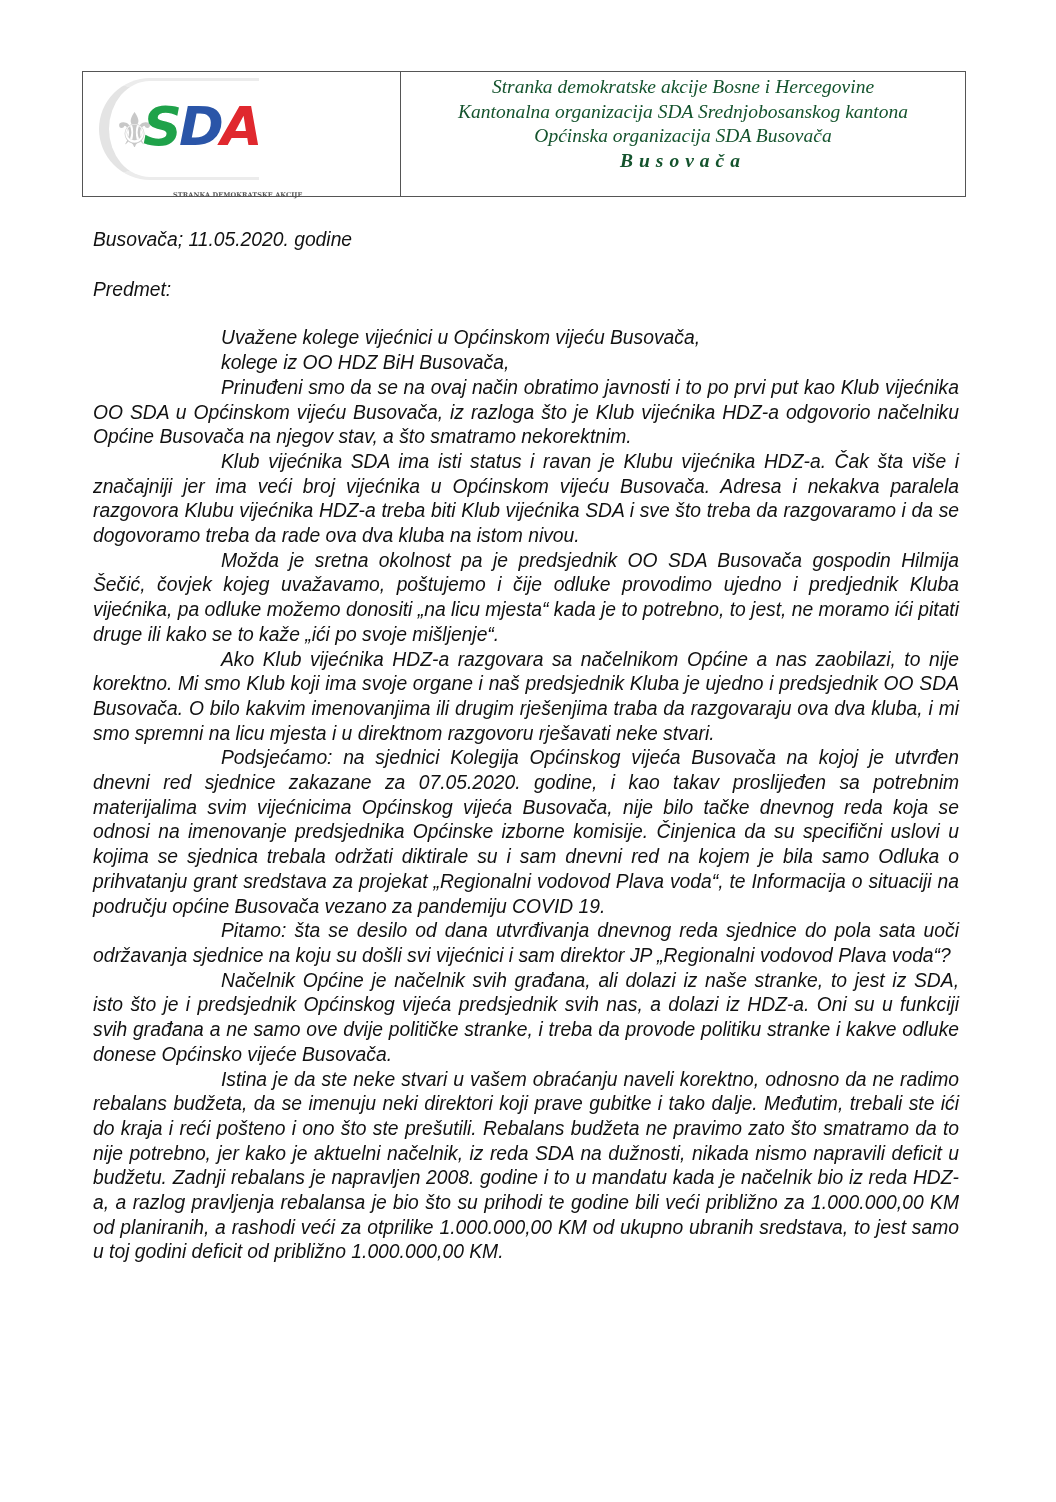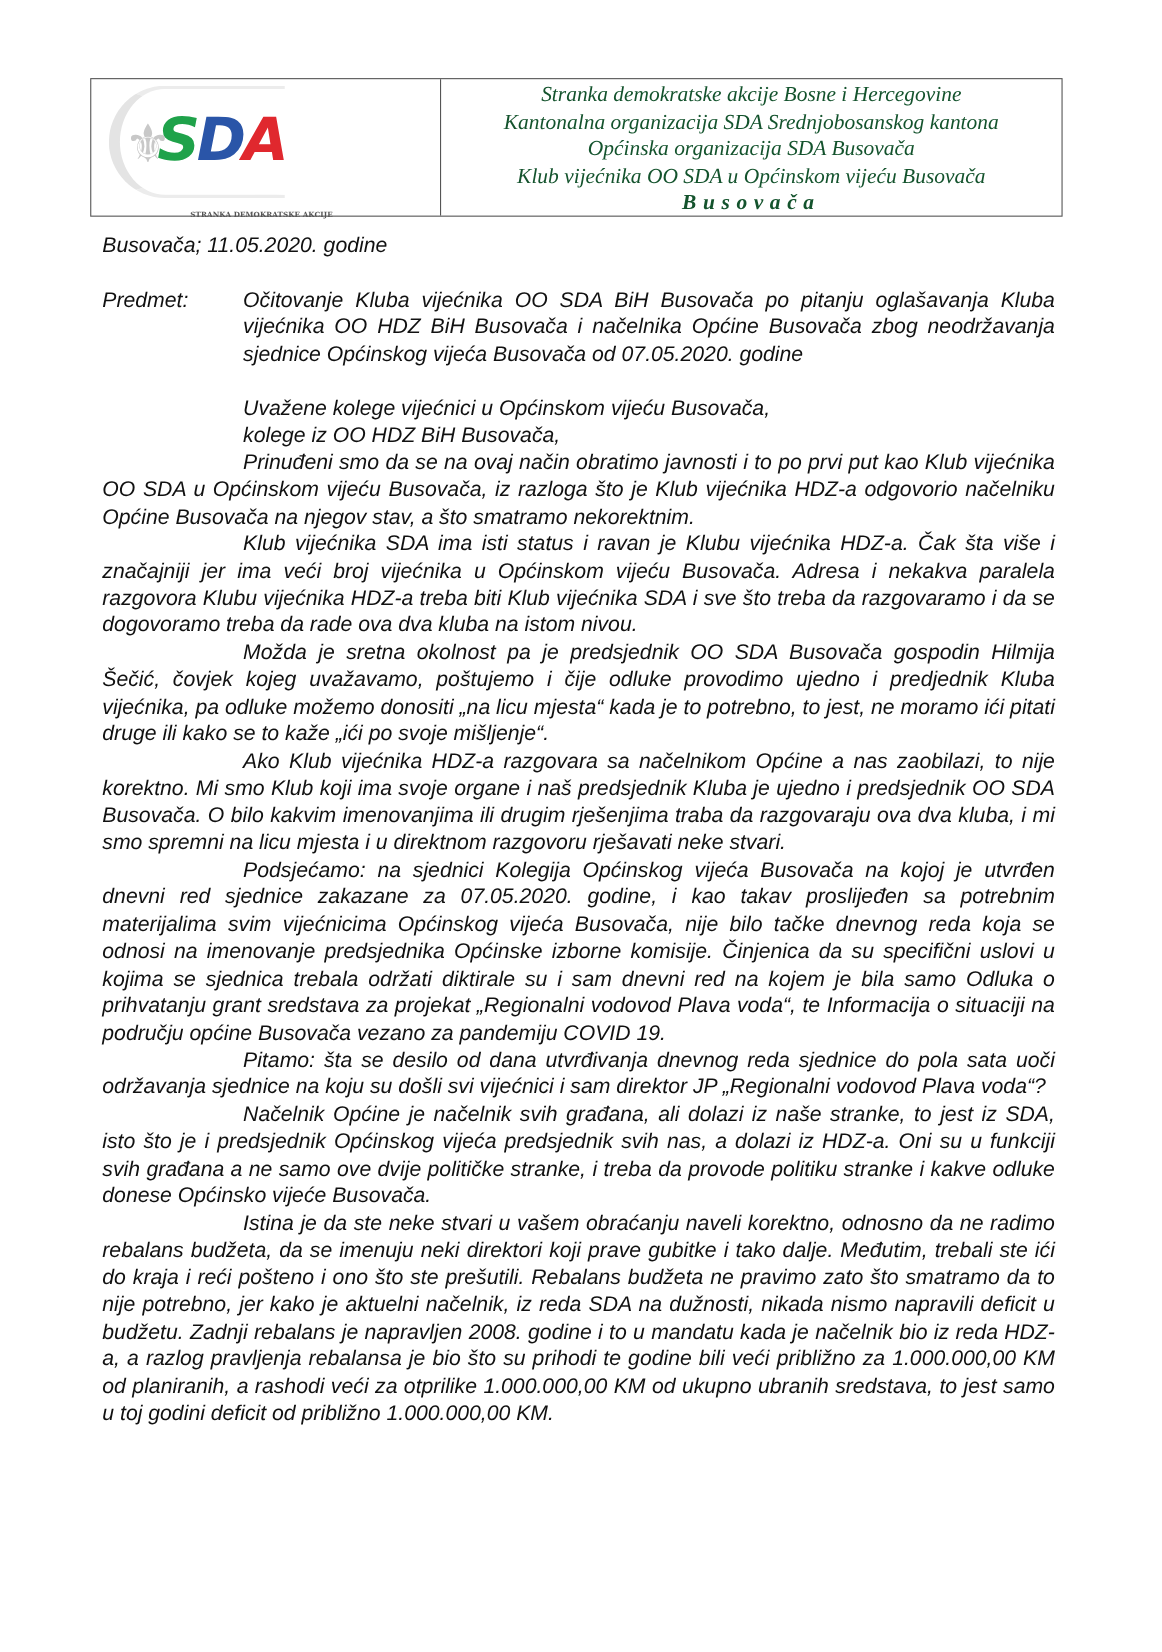--- a/index.html
+++ b/index.html
@@ -31,21 +31,21 @@
   .logo-sub {
     position: absolute; left: 90px; top: 75px; font-family: "DejaVu Serif", serif;
     font-size: 6.5px; color: #555; font-weight: bold; letter-spacing: 0.1px; margin-top: 44px;
   }
   .org-cell {
     flex: 1; text-align: center; font-family: "Liberation Serif", serif; font-style: italic;
     font-size: 19.5px; line-height: 24.5px; color: #14532d; padding-top: 3px;
   }
   .org-cell .city { font-weight: bold; letter-spacing: 6px; }
   .doc-body {
-    position: absolute; left: 93px; top: 212px; width: 866px;
+    position: absolute; left: 93px; top: 228px; width: 866px;
     font-family: "Liberation Sans", sans-serif; font-style: italic; font-size: 19.3px;
     line-height: 24.7px; color: #111;
   }
   .date-line { margin-bottom: 25px; }
   .subject { display: flex; margin-bottom: 24px; }
   .subject-label { width: 128px; flex-shrink: 0; }
   .subject-text { flex: 1; text-align: justify; }
   .greeting { padding-left: 128px; }
   .para { text-align: justify; text-indent: 128px; margin: 0; }
 </style>
@@ -58,30 +58,28 @@
     <div class="logo-fleur">⚜</div>
     <div class="logo-letters">
       <span class="s">S</span><span class="d">D</span><span class="a">A</span>
     </div>
     <div class="logo-sub">STRANKA DEMOKRATSKE AKCIJE</div>
   </div>
   <div class="org-cell">
     <div>Stranka demokratske akcije Bosne i Hercegovine</div>
     <div>Kantonalna organizacija SDA Srednjobosanskog kantona</div>
     <div>Općinska organizacija SDA Busovača</div>
-    <div>Klub vijećnika OO SDA u Općinskom vijeću Busovača</div>
     <div class="city">Busovača</div>
   </div>
 </div>
 
 <div class="doc-body">
   <div class="date-line">Busovača; 11.05.2020. godine</div>
   <div class="subject">
     <div class="subject-label">Predmet:</div>
-    <div class="subject-text">Očitovanje Kluba vijećnika OO SDA BiH Busovača po pitanju oglašavanja Kluba vijećnika OO HDZ BiH Busovača i načelnika Općine Busovača zbog neodržavanja sjednice Općinskog vijeća Busovača od 07.05.2020. godine</div>
   </div>
   <div class="greeting">Uvažene kolege vijećnici u Općinskom vijeću Busovača,</div>
   <div class="greeting">kolege iz OO HDZ BiH Busovača,</div>
   <p class="para">Prinuđeni smo da se na ovaj način obratimo javnosti i to po prvi put kao Klub vijećnika OO SDA u Općinskom vijeću Busovača, iz razloga što je Klub vijećnika HDZ-a odgovorio načelniku Općine Busovača na njegov stav, a što smatramo nekorektnim.</p>
   <p class="para">Klub vijećnika SDA ima isti status i ravan je Klubu vijećnika HDZ-a. Čak šta više i značajniji jer ima veći broj vijećnika u Općinskom vijeću Busovača. Adresa i nekakva paralela razgovora Klubu vijećnika HDZ-a treba biti Klub vijećnika SDA i sve što treba da razgovaramo i da se dogovoramo treba da rade ova dva kluba na istom nivou.</p>
   <p class="para">Možda je sretna okolnost pa je predsjednik OO SDA Busovača gospodin Hilmija Šečić, čovjek kojeg uvažavamo, poštujemo i čije odluke provodimo ujedno i predjednik Kluba vijećnika, pa odluke možemo donositi „na licu mjesta“ kada je to potrebno, to jest, ne moramo ići pitati druge ili kako se to kaže „ići po svoje mišljenje“.</p>
   <p class="para">Ako Klub vijećnika HDZ-a razgovara sa načelnikom Općine a nas zaobilazi, to nije korektno. Mi smo Klub koji ima svoje organe i naš predsjednik Kluba je ujedno i predsjednik OO SDA Busovača. O bilo kakvim imenovanjima ili drugim rješenjima traba da razgovaraju ova dva kluba, i mi smo spremni na licu mjesta i u direktnom razgovoru rješavati neke stvari.</p>
   <p class="para">Podsjećamo: na sjednici Kolegija Općinskog vijeća Busovača na kojoj je utvrđen dnevni red sjednice zakazane za 07.05.2020. godine, i kao takav proslijeđen sa potrebnim materijalima svim vijećnicima Općinskog vijeća Busovača, nije bilo tačke dnevnog reda koja se odnosi na imenovanje predsjednika Općinske izborne komisije. Činjenica da su specifični uslovi u kojima se sjednica trebala održati diktirale su i sam dnevni red na kojem je bila samo Odluka o prihvatanju grant sredstava za projekat „Regionalni vodovod Plava voda“, te Informacija o situaciji na području općine Busovača vezano za pandemiju COVID 19.</p>
   <p class="para">Pitamo: šta se desilo od dana utvrđivanja dnevnog reda sjednice do pola sata uoči održavanja sjednice na koju su došli svi vijećnici i sam direktor JP „Regionalni vodovod Plava voda“?</p>
   <p class="para">Načelnik Općine je načelnik svih građana, ali dolazi iz naše stranke, to jest iz SDA, isto što je i predsjednik Općinskog vijeća predsjednik svih nas, a dolazi iz HDZ-a. Oni su u funkciji svih građana a ne samo ove dvije političke stranke, i treba da provode politiku stranke i kakve odluke donese Općinsko vijeće Busovača.</p>

